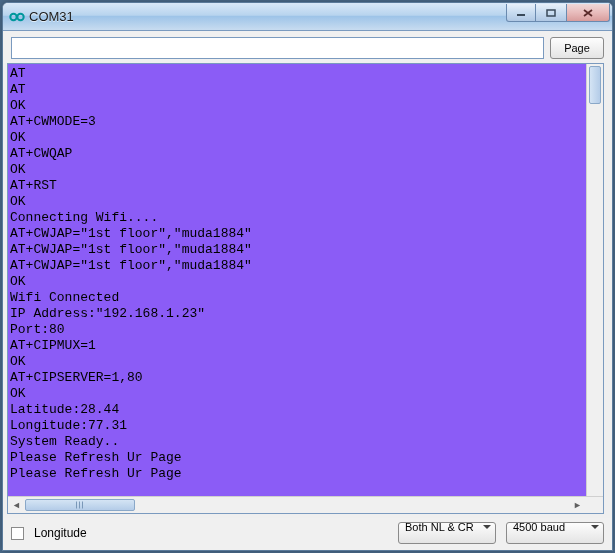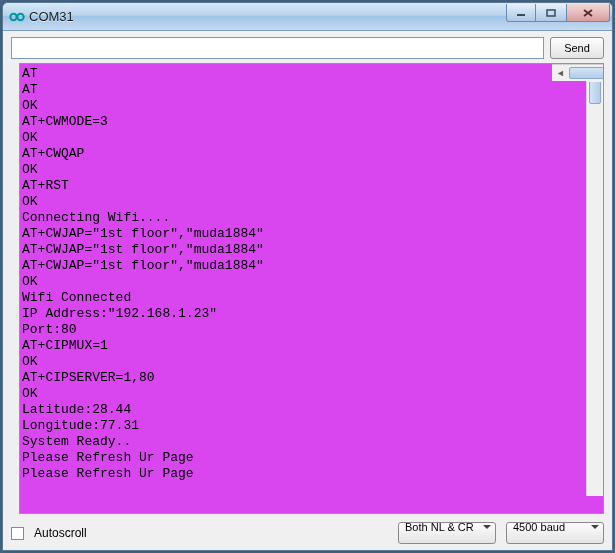--- a/index.html
+++ b/index.html
@@ -101,26 +101,26 @@
     width: 54px;
     height: 22px;
     background: linear-gradient(to bottom, #fdfdfd, #e4e4e4);
     border: 1px solid #8a8a8a;
     border-radius: 3px;
     font-size: 11px;
     cursor: default;
   }
   .console-wrap {
     flex: 1;
-    margin: 0 8px 4px 16px;
+    margin: 0 8px 4px 4px;
     border: 1px solid #7a9abf;
-    background: #d946ef;
-    position: relative;
-    display: flex;
-    flex-direction: row;
+    background: #8b5cf6;
+    position: relative;
+    display: flex;
+    flex-direction: column;
     overflow: hidden;
   }
   .console {
     flex: 1;
     overflow: hidden;
     padding: 2px 2px;
     font-family: "Courier New", monospace;
     font-size: 13px;
     line-height: 16px;
     white-space: pre;
@@ -261,21 +261,21 @@
       <div class="win-btn close">
         <svg width="10" height="8">
             <path d="M1 1 L9 7 M9 1 L1 7" stroke="#5a2a2a" stroke-width="1.8"></path>
           </svg>
       </div>
     </div>
   </div>
 
   <div class="input-row">
     <input class="serial-input" type="text" value="" style="">
-    <button class="send-btn">Send</button>
+    <button class="send-btn">Page</button>
   </div>
 
   <div class="console-wrap">
     <div class="console" id="console">AT
 AT
 OK
 AT+CWMODE=3
 OK
 AT+CWQAP
 OK
@@ -308,21 +308,21 @@
             <div class="grip"></div>
           </div>
       </div>
       <div class="arrow">►</div>
       <div class="corner"></div>
     </div>
   </div>
 
   <div class="bottom-bar">
     <span class="chk"></span>
-    <span class="chk-label">Autoscroll</span>
+    <span class="chk-label">Longitude</span>
     <span class="spacer"></span>
     <div class="combo">
       <span>Both NL &amp; CR</span>
       <span class="arrow"></span>
     </div>
     <div class="combo">
       <span>4500 baud</span>
       <span class="arrow"></span>
     </div>
   </div>

